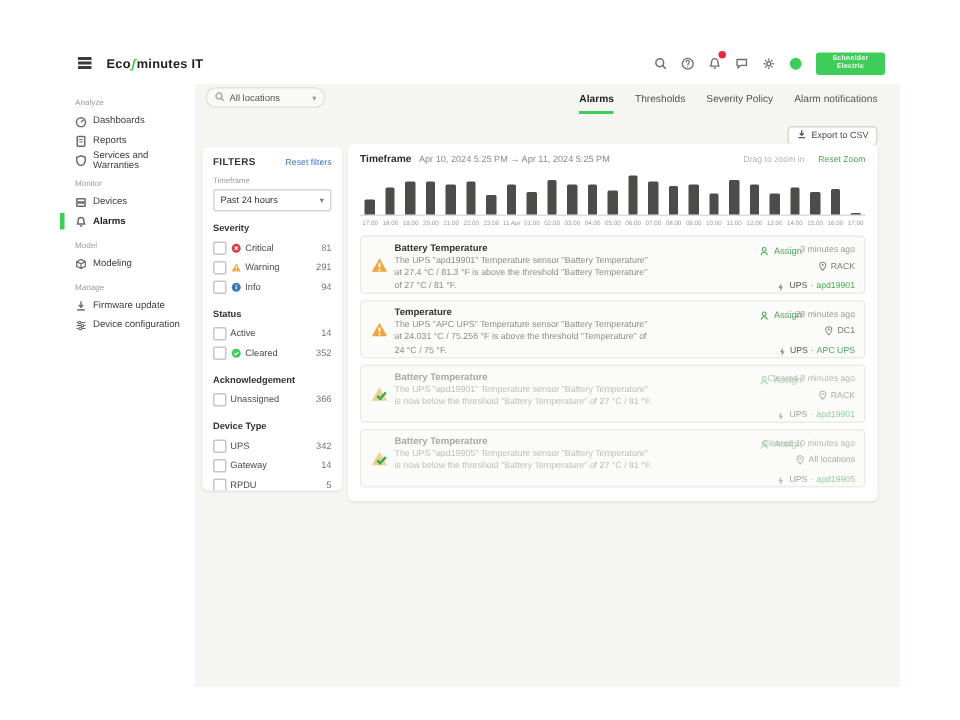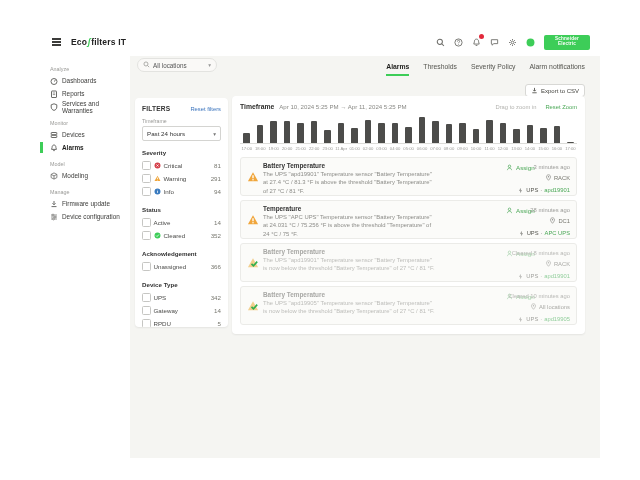--- a/index.html
+++ b/index.html
@@ -112,21 +112,21 @@
 
   <div class="workspace"></div>
 
   <header class="topbar">
     <div class="tb-left">
       <span class="hamburger">
           <i></i>
           <i></i>
           <i></i>
         </span>
-      <span class="brand"><span>Eco</span><span class="brand-glyph">ʃ</span><span>filters IT</span></span>
+      <span class="brand"><span>Eco</span><span class="brand-glyph">ʃ</span><span>minutes IT</span></span>
     </div>
     <div class="tb-right">
       <div class="tb-icons" id="tbicons">
           <span class="tb-icon">
             <span class="icon" style="display: inline-flex;">
               <svg width="9" height="9" viewBox="0 0 8 8">
                 <circle cx="3.4" cy="3.4" r="2.3" fill="none" stroke="#6e6e6a" stroke-width="0.9"></circle>
                 <line x1="5.1" y1="5.1" x2="7" y2="7" stroke="#6e6e6a" stroke-width="0.9"></line>
               </svg>
             </span>

